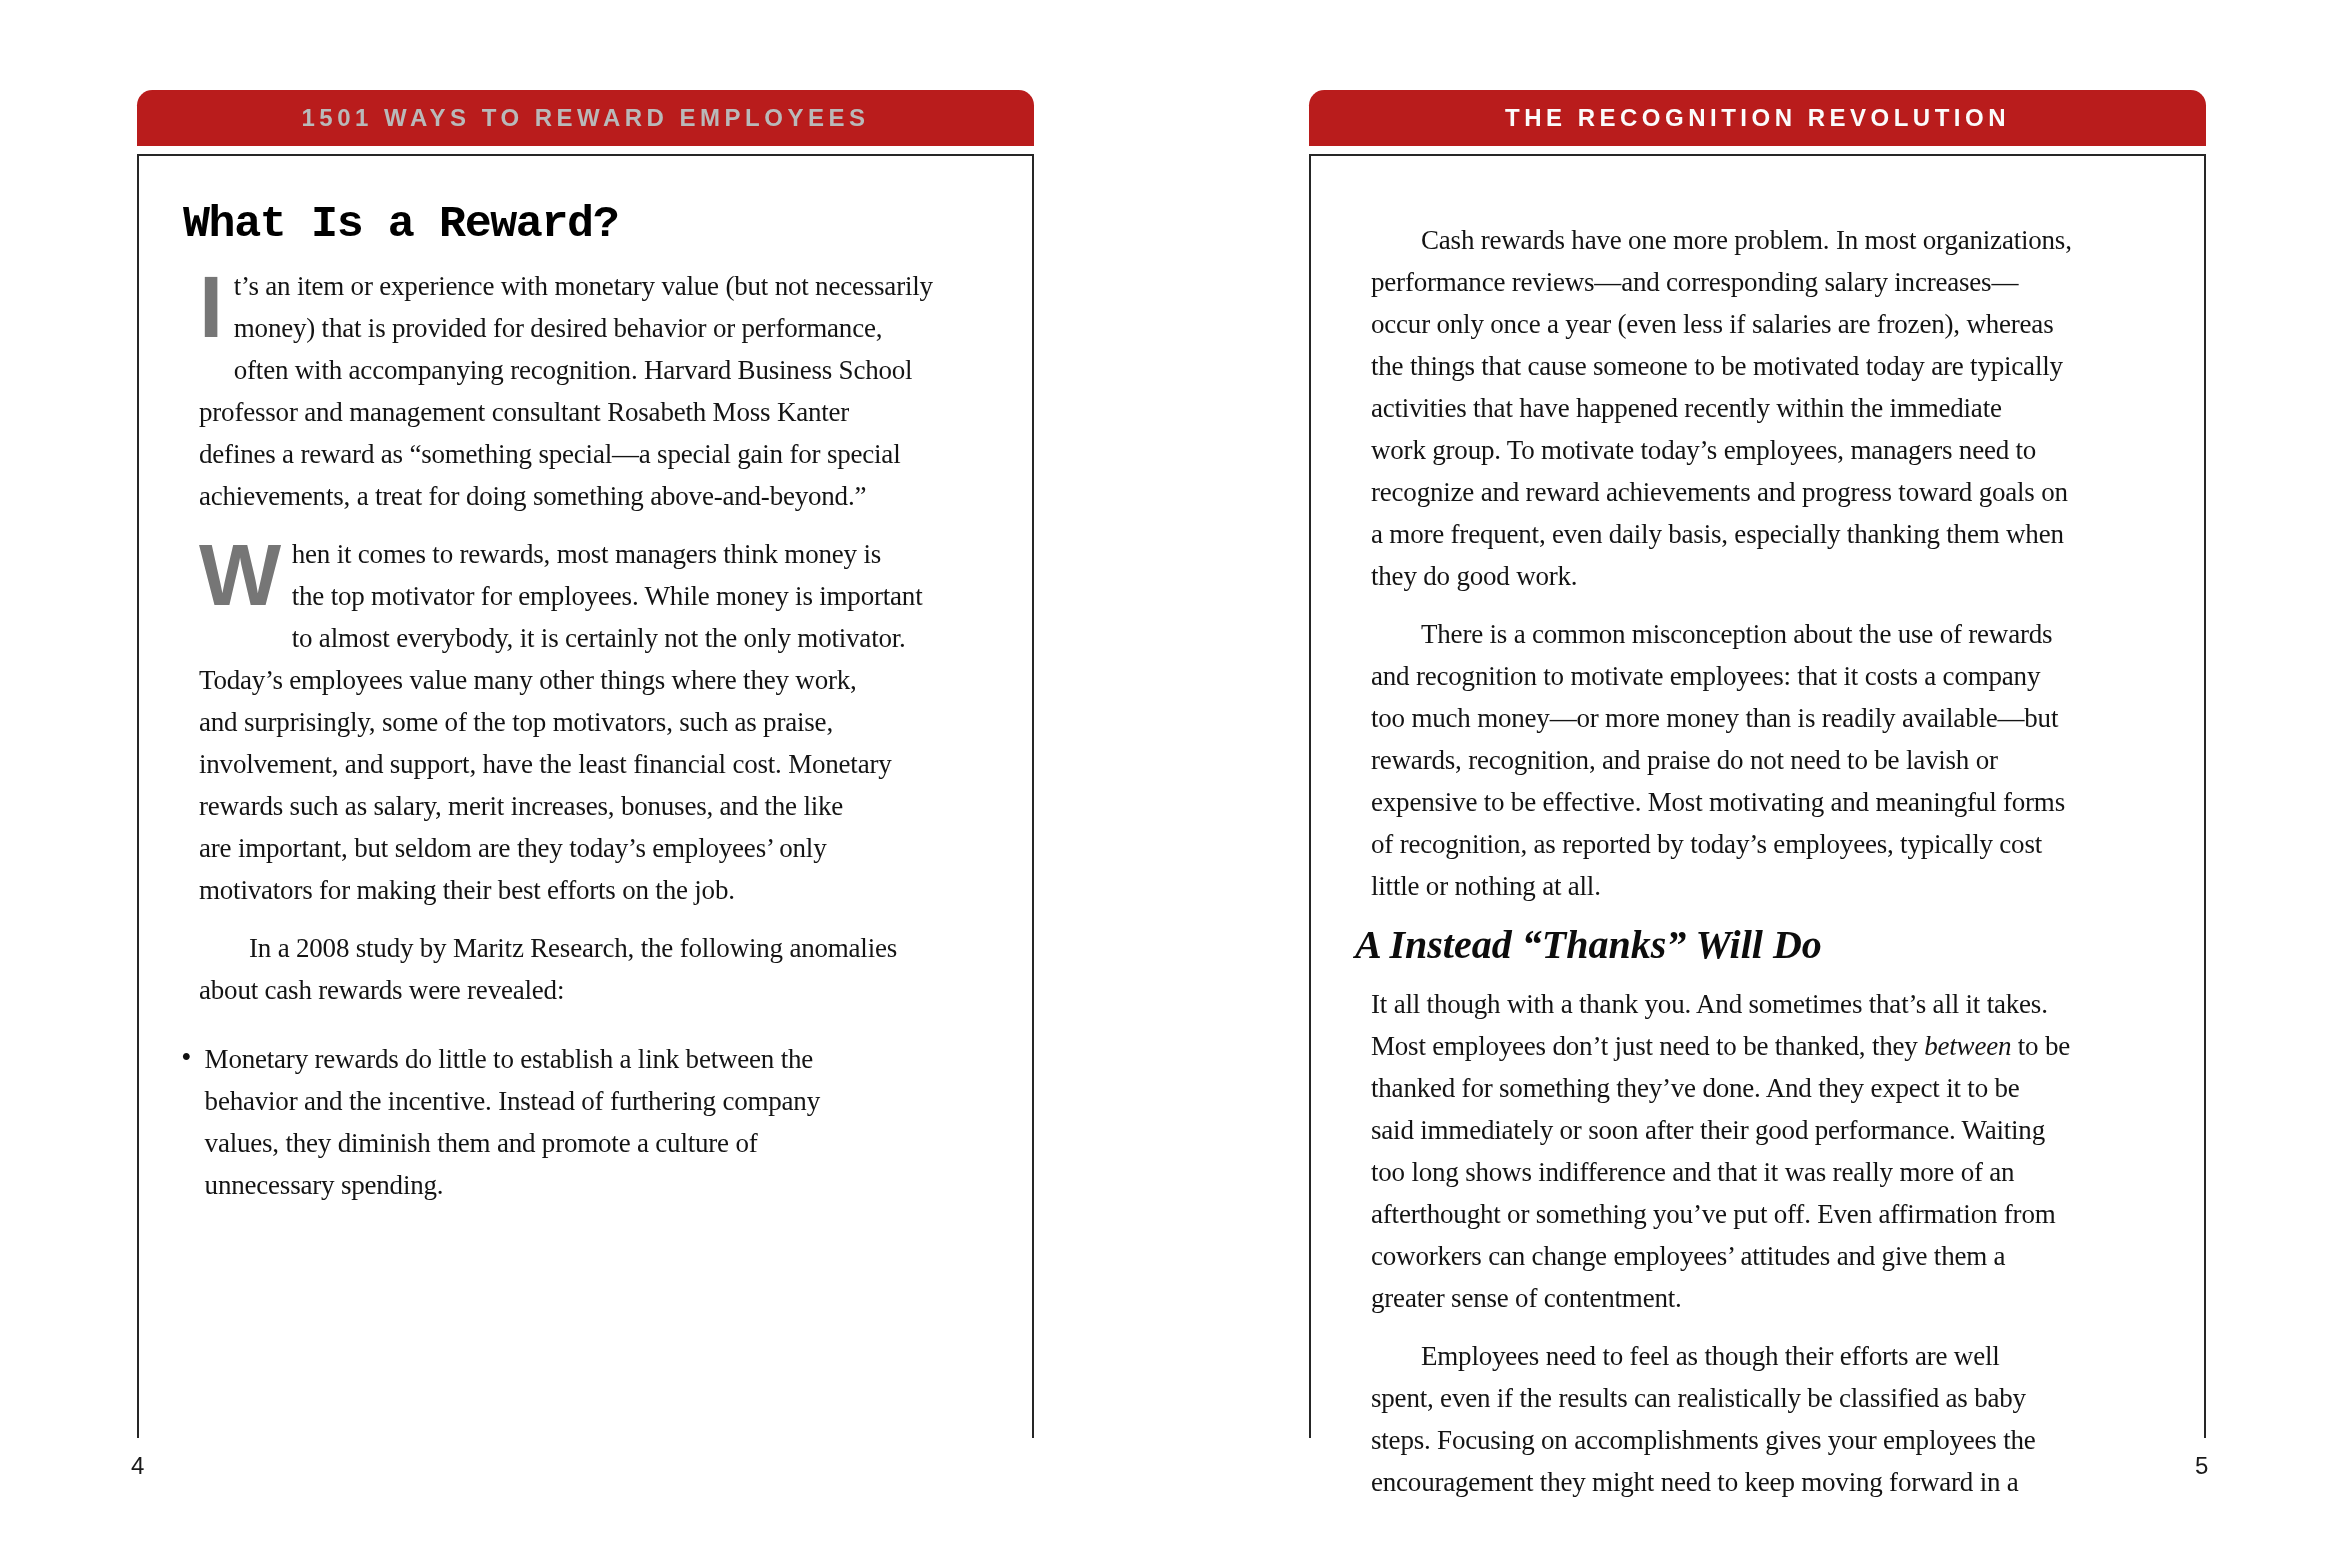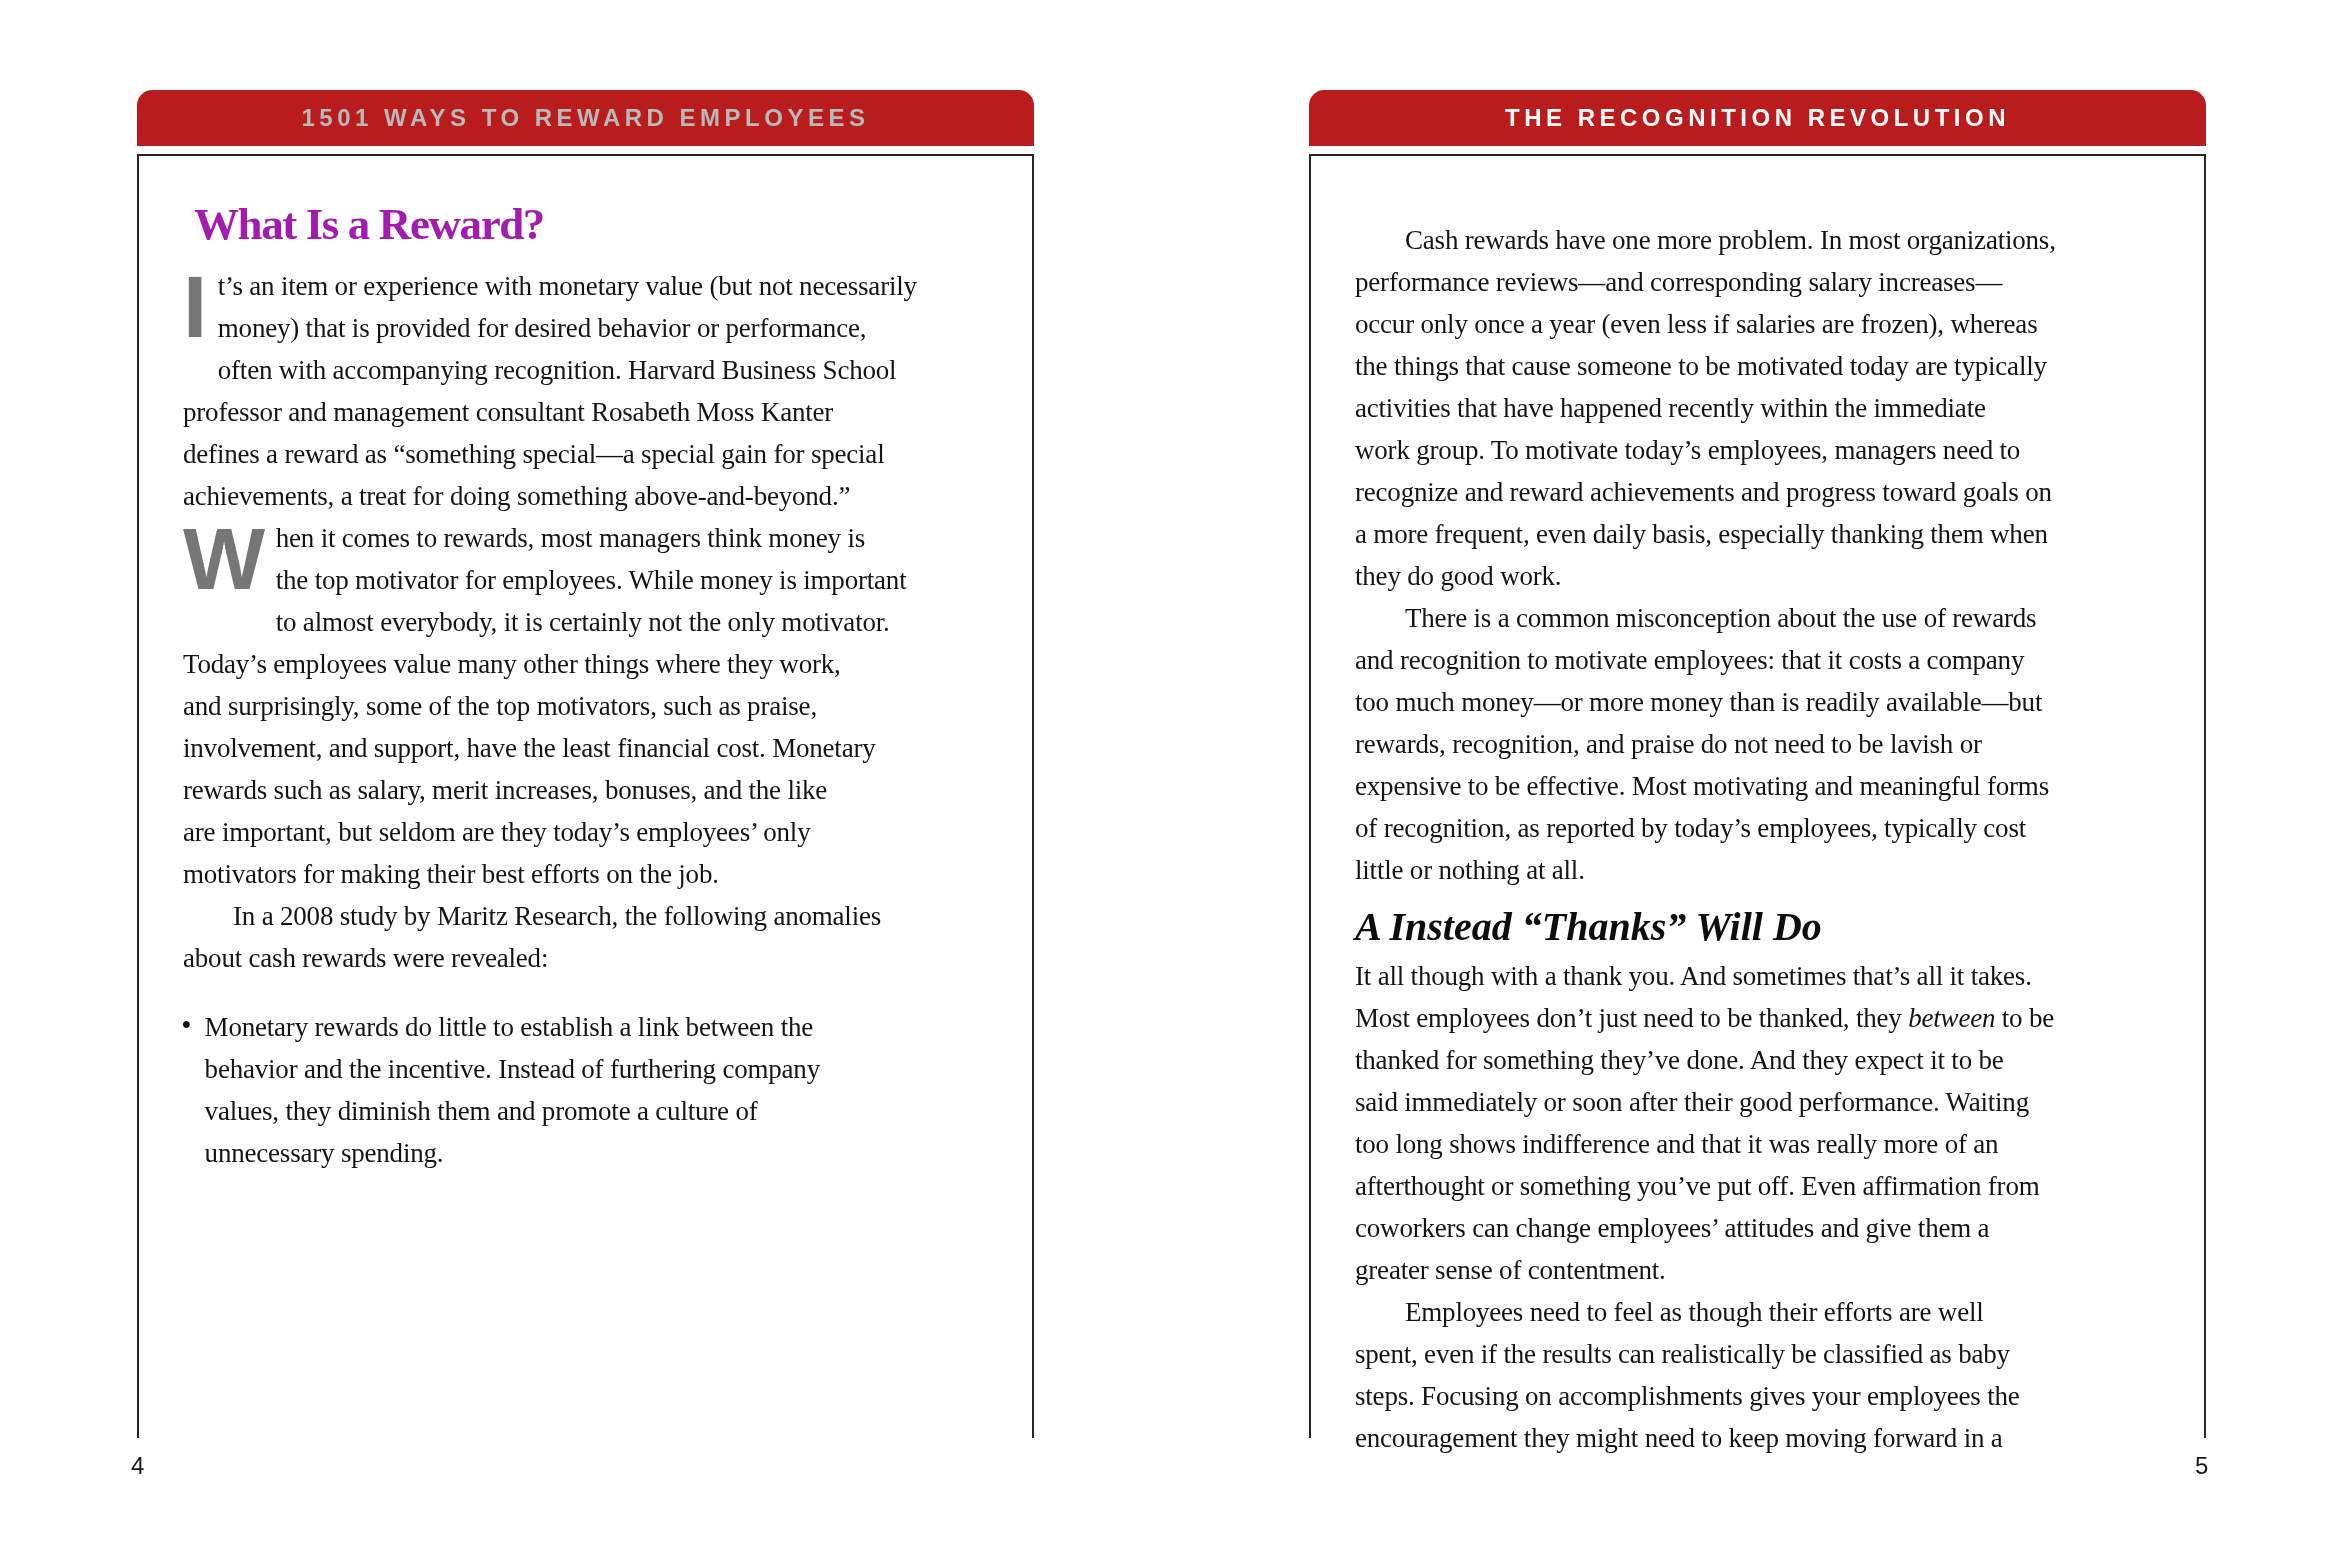--- a/index.html
+++ b/index.html
@@ -43,33 +43,33 @@
     height: 1284px;
     padding: 0 16px 0 44px;
     overflow: visible;
   }
 
   .bodytext {
     white-space: pre-line;
     font-size: 27px;
     line-height: 42px;
     letter-spacing: -0.2px;
-    margin: 0;
+    margin: 16px;
   }
   .indent { text-indent: 50px; }
   .mt-first-right { margin-top: 63px; }
 
   h1.section-heading {
-    font-family: Liberation Serif, serif;
+    font-family: Liberation Mono, monospace;
     font-weight: bold;
     font-size: 45px;
     letter-spacing: -1.4px;
     line-height: 1.06;
-    color: #a21caf;
-    margin: 0 0 16px 11px;
+    color: #000000;
+    margin: 0 0 16px 0;
   }
   h1.first  { margin-top: 45px; }
   h1.second { margin-top: 52px; }
 
   .dropcap {
     float: left;
     font-family: "Liberation Sans", sans-serif;
     font-weight: bold;
     font-size: 87px;
     line-height: 76px;

